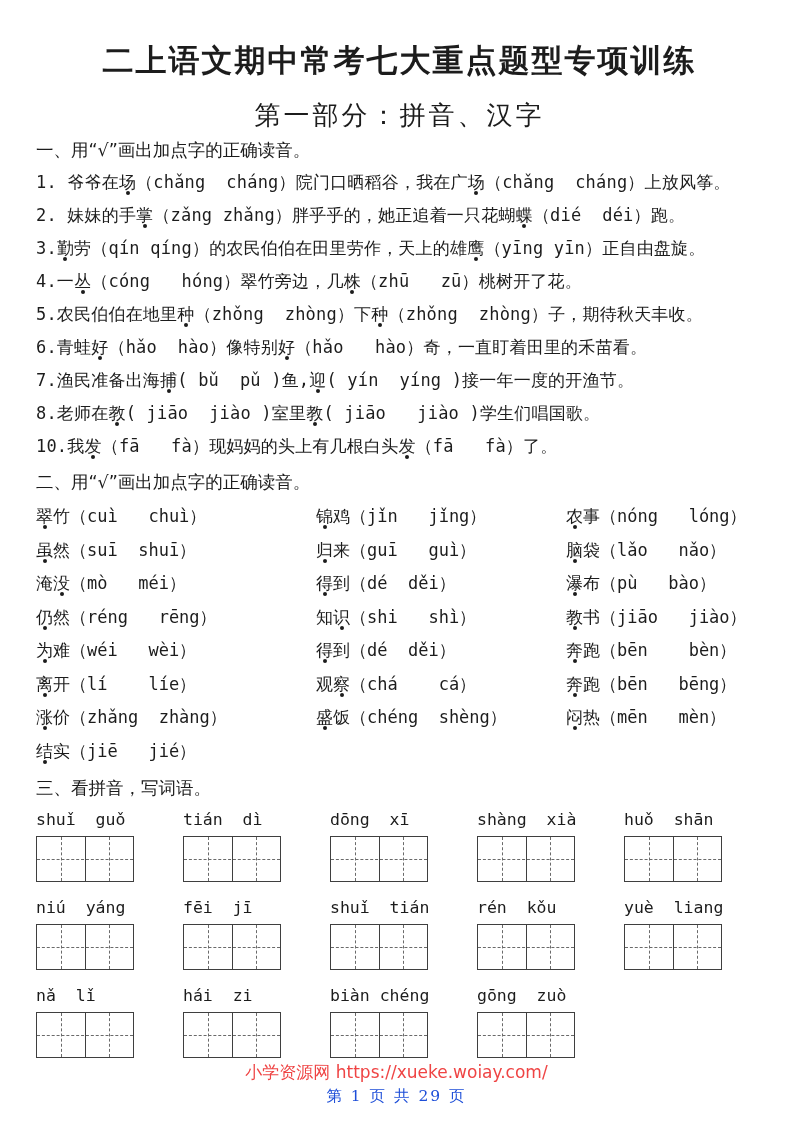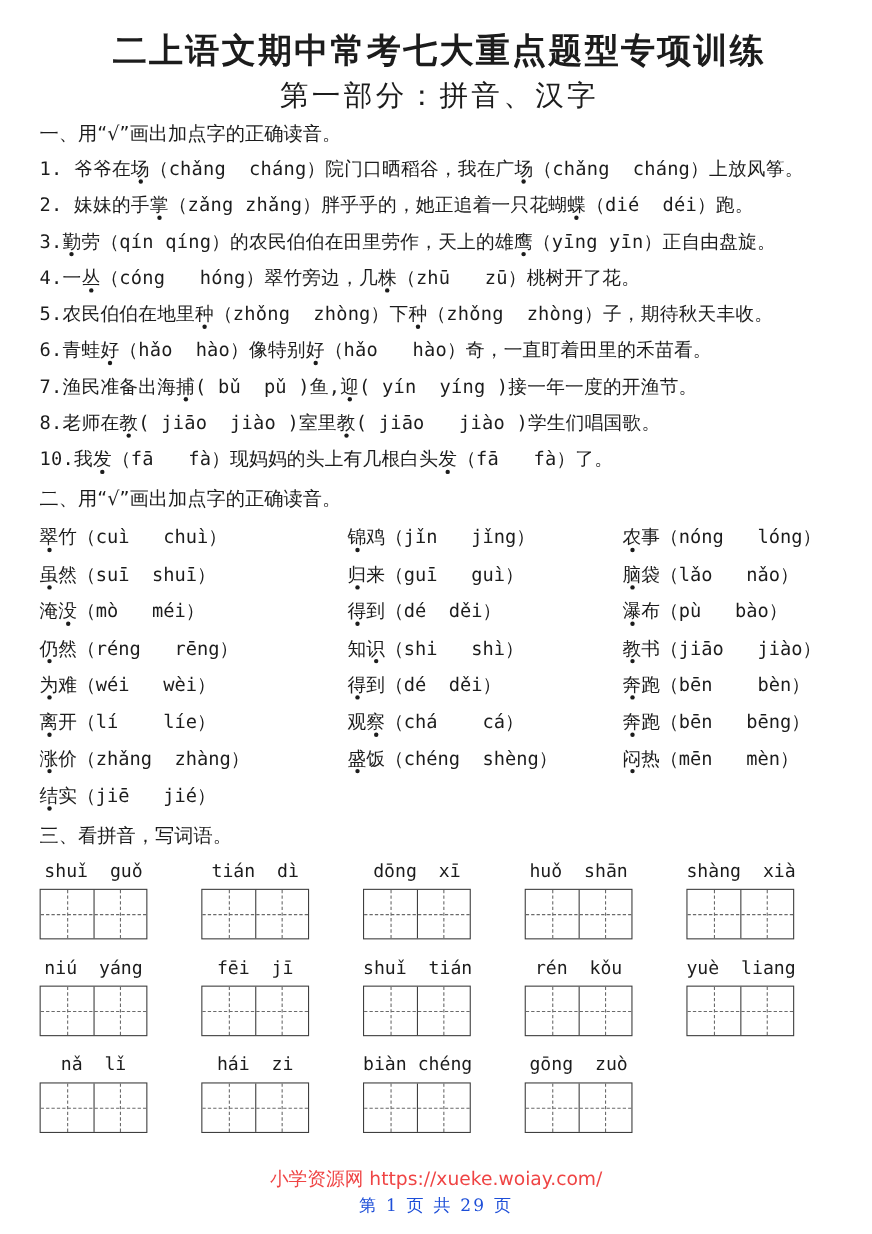--- a/index.html
+++ b/index.html
@@ -8,21 +8,21 @@
     width:793px;height:1122px;
     margin:0 auto;
     background:#ffffff;
     box-sizing:border-box;
     padding:24px 30px 0 36px;
     color:#1c1c1c;
     font-family:"DejaVu Sans Mono","DejaVu Serif",serif;
     overflow:hidden;
   }
   .title{
-    margin:0;
+    margin:14px;
     text-align:center;
     font-family:"DejaVu Sans","Liberation Sans",sans-serif;
     font-weight:bold;
     font-size:31px;
     letter-spacing:2px;
     line-height:44px;
     white-space:pre;
   }
   .subtitle{
     margin:0;
@@ -70,21 +70,21 @@
   }
   
   .pin-row{
     display:flex;
     gap:49px;
     margin-top:4px;
   }
   .pin-unit{width:98px;flex:0 0 98px;}
   .pin-label{
     font-size:16.5px;
-    text-align:center;
+    text-align:left;
     white-space:pre;
     line-height:24px;
     margin-bottom:4px;
   }
   .wgrid{
     display:flex;
     position:relative;
     width:98px;height:46px;
     border:1.6px solid #3f3f3f;
     box-sizing:border-box;
@@ -187,28 +187,28 @@
         </div>
     </div>
     <div class="pin-unit">
       <div class="pin-label">dōng  xī</div>
       <div class="wgrid">
           <div class="wcell"></div>
           <div class="wcell"></div>
         </div>
     </div>
     <div class="pin-unit">
+      <div class="pin-label">shàng  xià</div>
+      <div class="wgrid">
+          <div class="wcell"></div>
+          <div class="wcell"></div>
+        </div>
+    </div>
+    <div class="pin-unit">
       <div class="pin-label">huǒ  shān</div>
-      <div class="wgrid">
-          <div class="wcell"></div>
-          <div class="wcell"></div>
-        </div>
-    </div>
-    <div class="pin-unit">
-      <div class="pin-label">shàng  xià</div>
       <div class="wgrid">
           <div class="wcell"></div>
           <div class="wcell"></div>
         </div>
     </div>
   </div>
 
   <div class="pin-row" style="margin-top:14px;">
     <div class="pin-unit">
       <div class="pin-label">niú  yáng</div>

